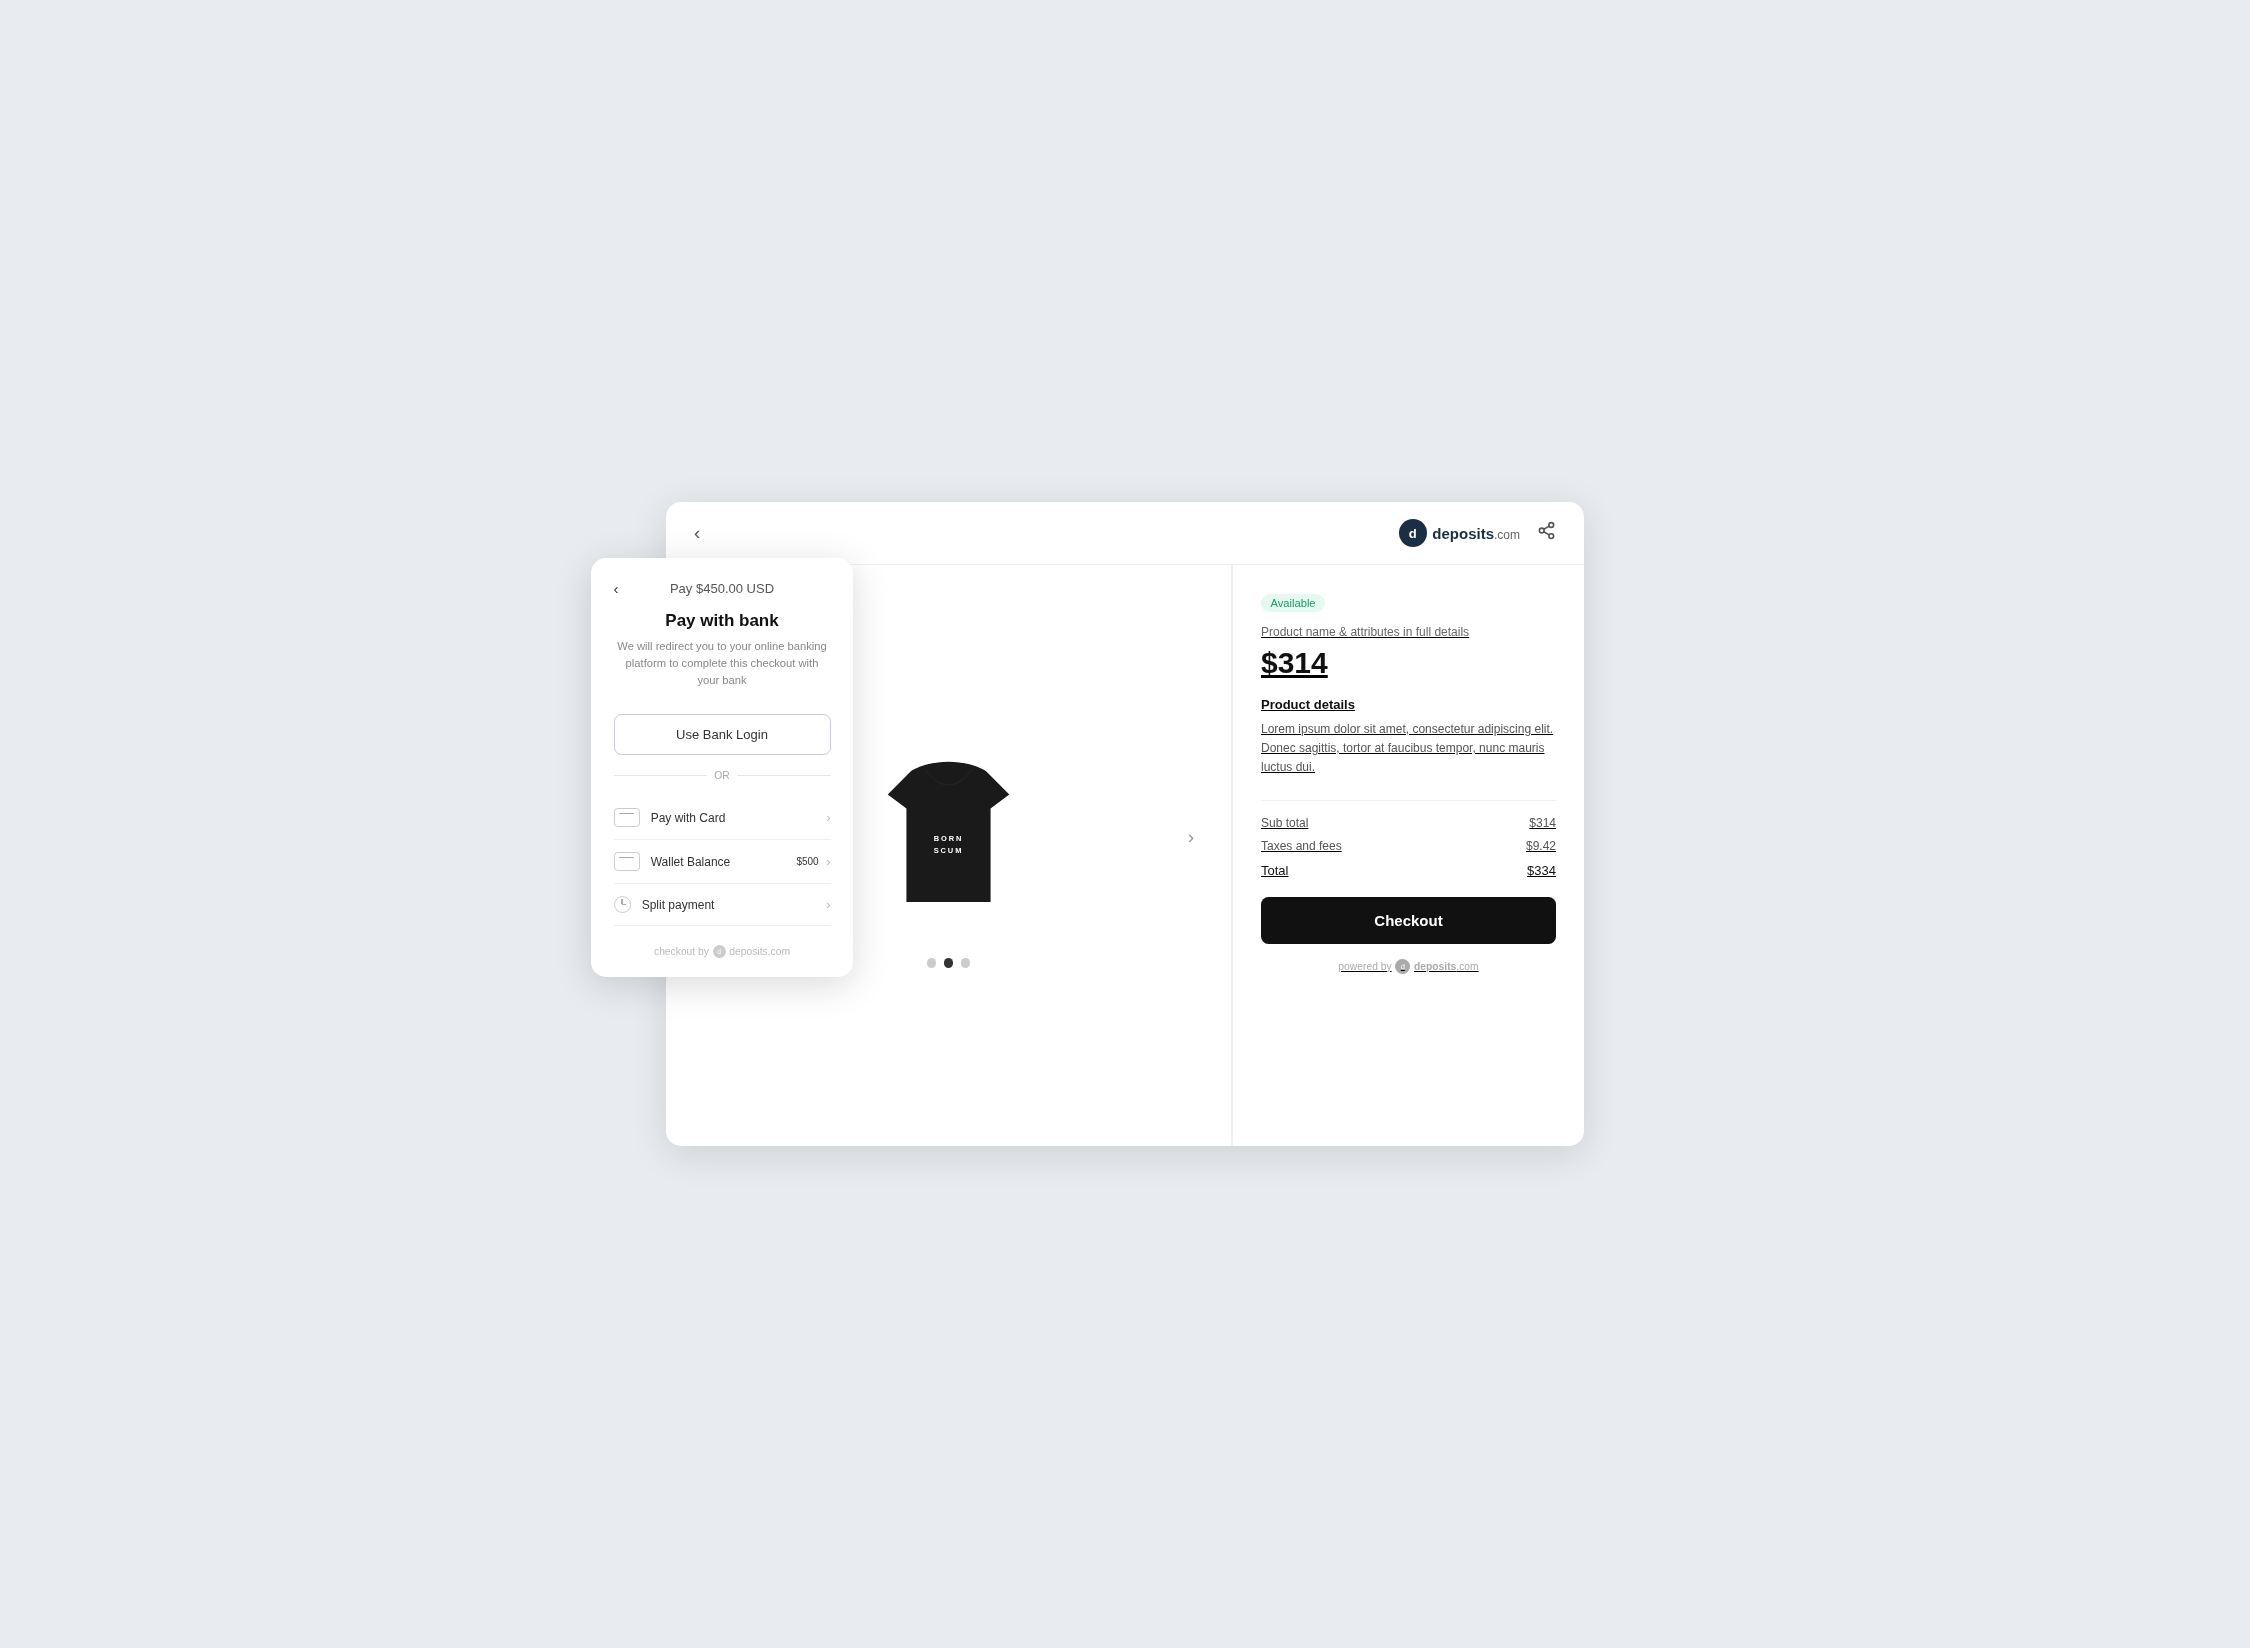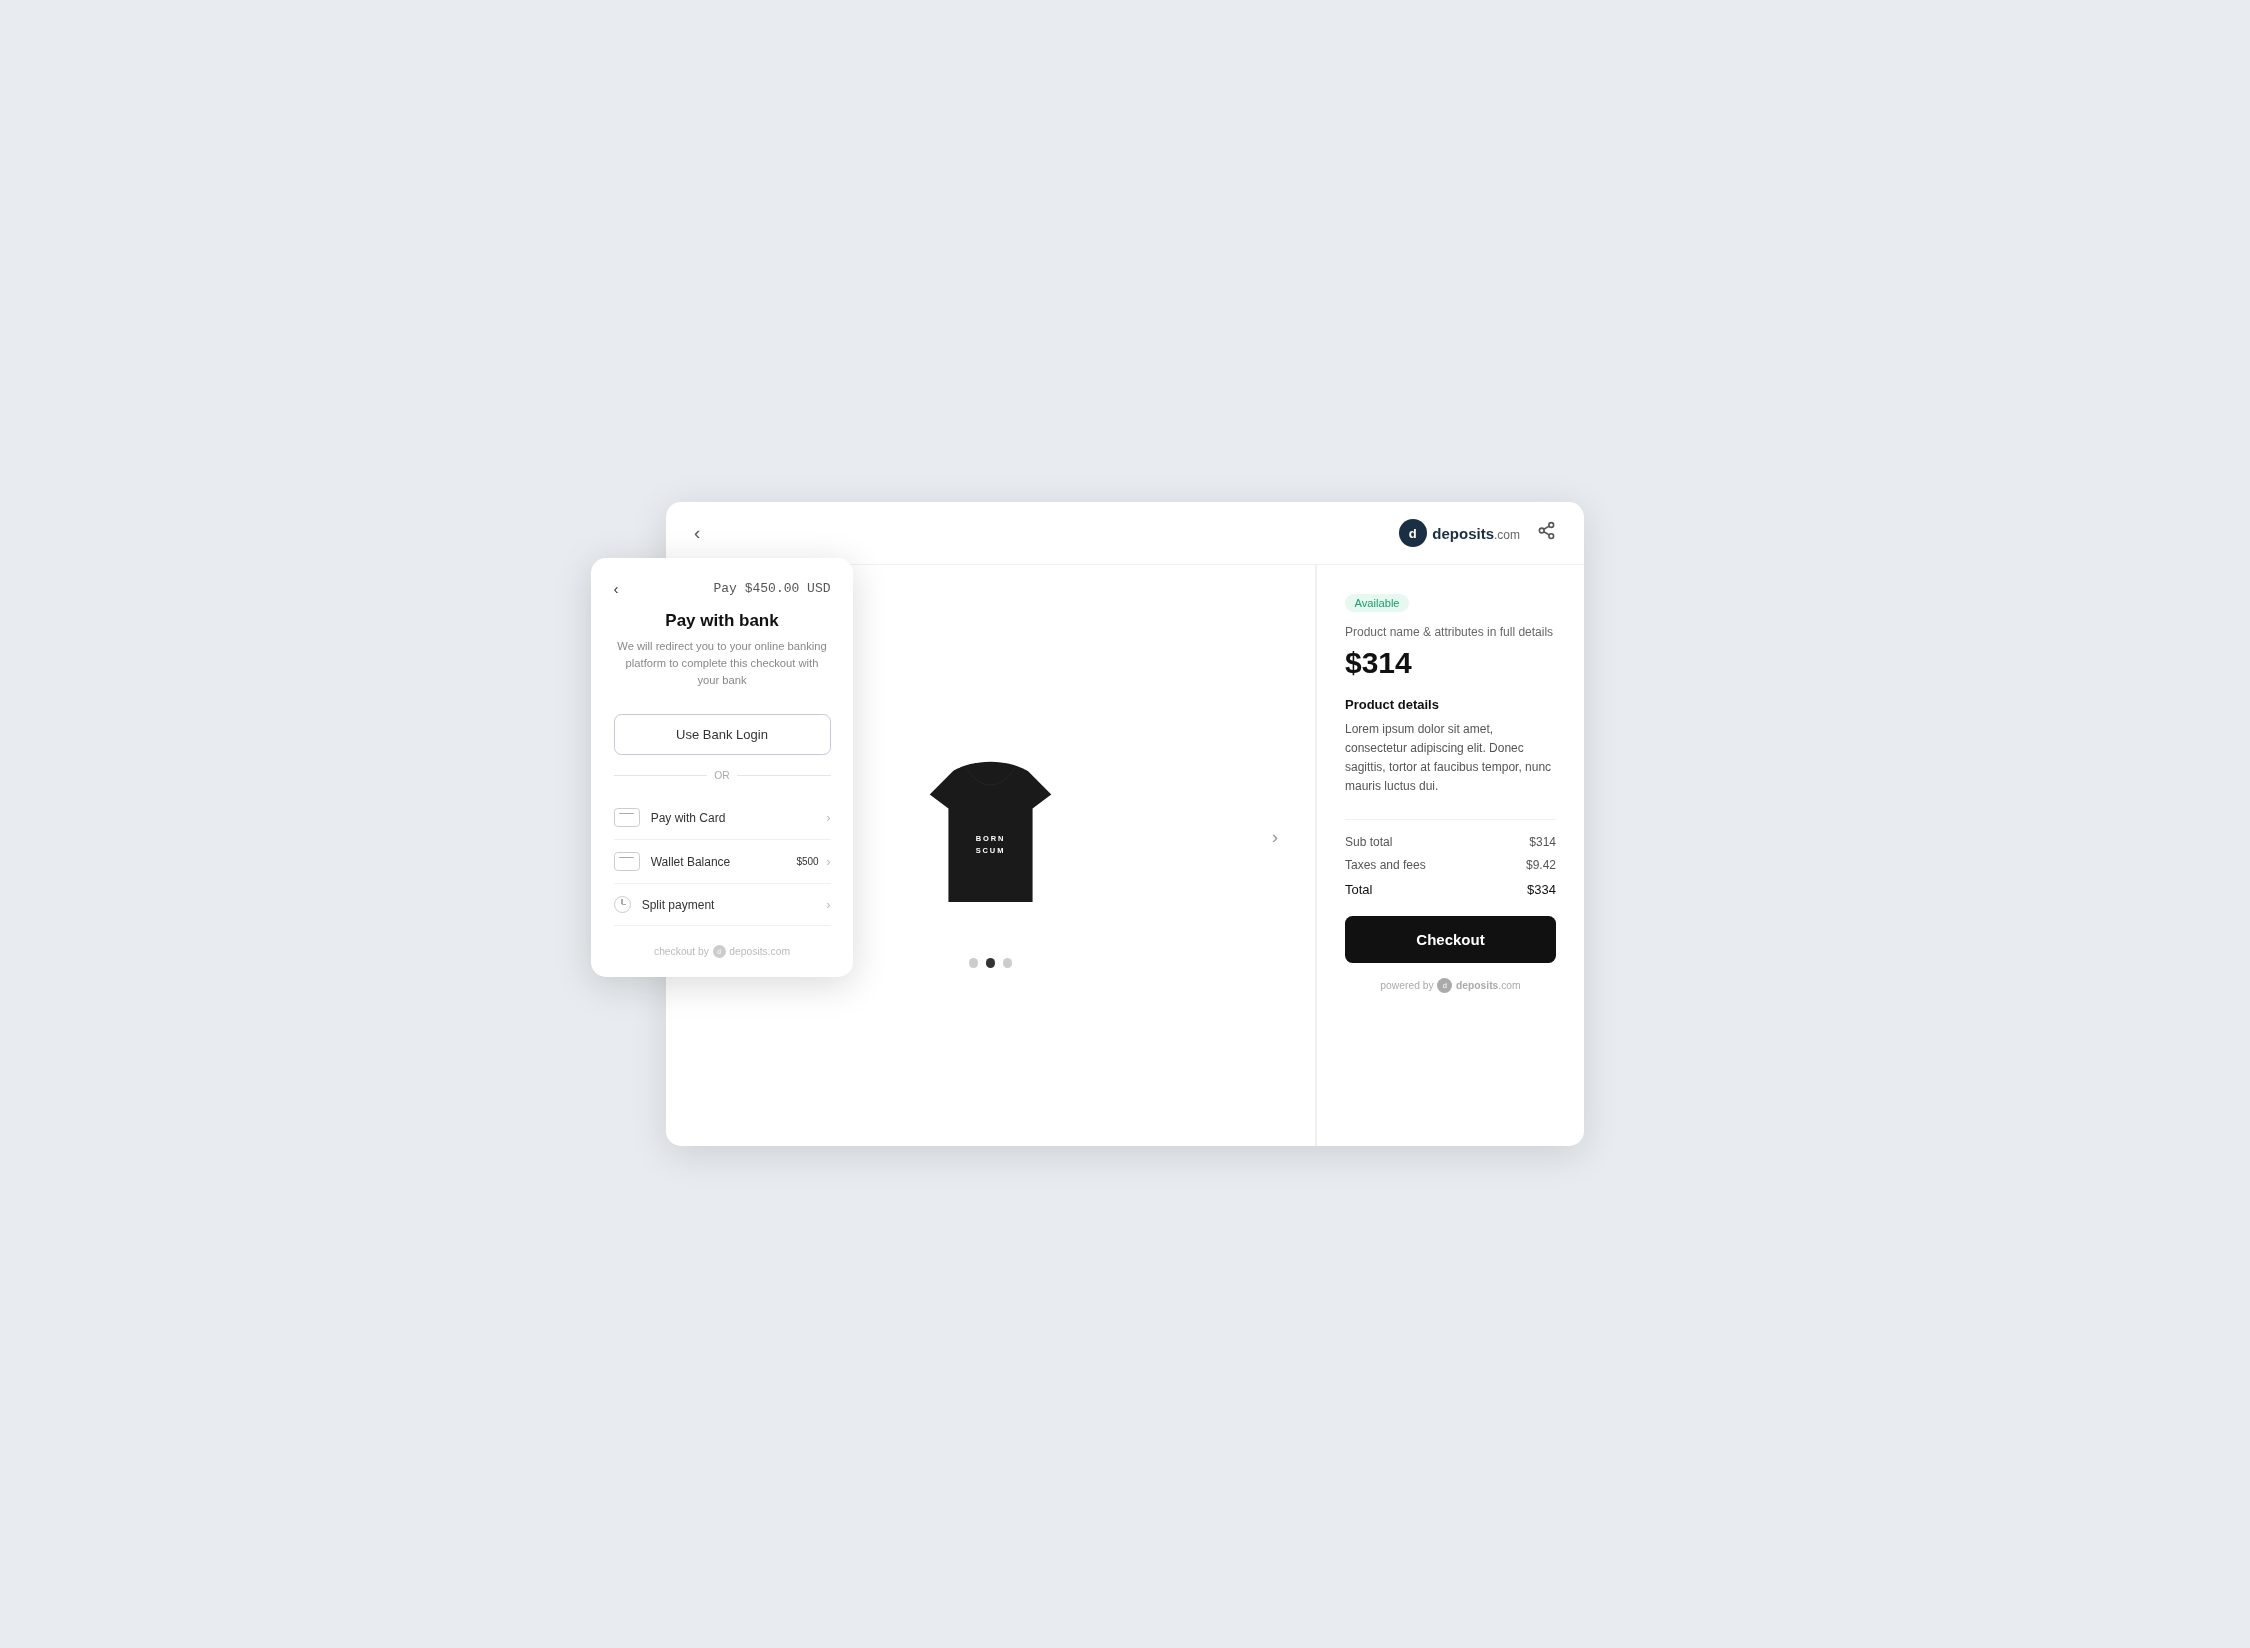--- a/index.html
+++ b/index.html
@@ -114,23 +114,24 @@
       width: 9.4px;
       height: 9.4px;
       border-radius: 50%;
       background: #ccc;
     }
     .dot.active {
       background: #333;
     }
     
     .product-details {
-      width: 268px;
+      width: 352px;
       padding: 28px 28px 28px 28px;
       border-left: 0.9px solid #f0f0f0;
+      text-decoration: underline;
     }
     .available-badge {
       display: inline-block;
       background: #e6f9f0;
       color: #1a9e6a;
       font-size: 11.2px;
       padding: 2.8px 9.4px;
       border-radius: 19px;
       margin-bottom: 13px;
     }
@@ -232,25 +233,24 @@
     }
     .modal-back {
       font-size: 15px;
       color: #333;
       cursor: pointer;
       position: absolute;
       left: 0;
     }
     .modal-title {
       flex: 1;
-      text-align: right;
+      text-align: center;
       font-size: 13px;
       color: #555;
       font-weight: 400;
-      font-family: Liberation Mono, monospace;
     }
     .modal-section-title {
       font-size: 17px;
       font-weight: 700;
       color: #111;
       text-align: center;
       margin-bottom: 7.5px;
     }
     .modal-subtitle {
       font-size: 11.2px;

